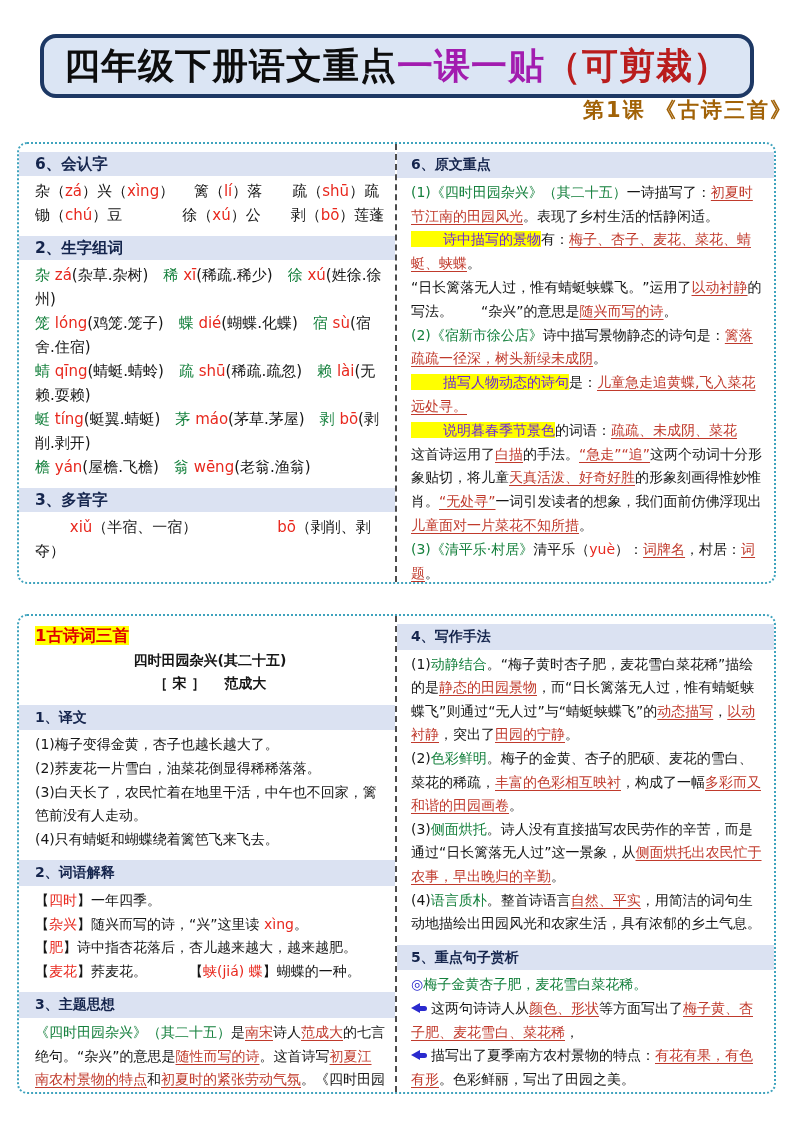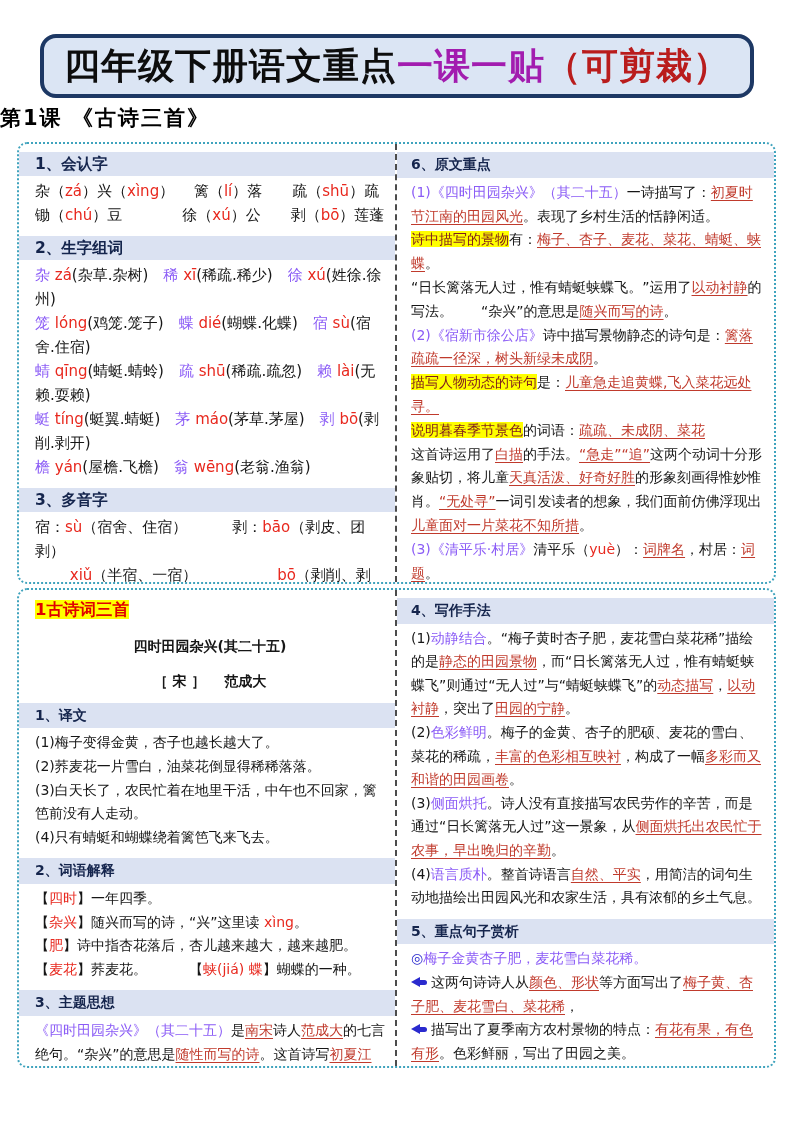--- a/index.html
+++ b/index.html
@@ -10,52 +10,52 @@
     position:absolute;left:40px;top:34px;width:706px;height:56px;
     background:#dbe5f4;border:4px solid #1d3864;border-radius:16px;
     display:flex;align-items:center;justify-content:center;
     font-size:36px;font-weight:bold;letter-spacing:1px;white-space:nowrap;
   }
   .t-black{color:#0d0d0d;}
   .t-red{color:#a21caf;}
   .t-blue{color:#b91c1c;}
 
   .subtitle{
-    position:absolute;left:0;top:104px;width:100%;text-align:left;
-    font-size:21px;font-weight:bold;color:#000000;letter-spacing:2px;
+    position:absolute;left:0;top:96px;width:100%;text-align:right;
+    font-size:21px;font-weight:bold;color:#a16207;letter-spacing:2px;
   }
 
   .box{
     position:absolute;left:17px;width:759px;
     border:2px dotted #3fa3bd;border-radius:10px;
     display:flex;box-sizing:border-box;overflow:hidden;background:#fff;
   }
   .box1{top:142px;height:442px;}
-  .box2{top:588px;height:480px;}
+  .box2{top:614px;height:480px;}
   .col{box-sizing:border-box;overflow:hidden;}
   .col-left{width:377px;padding:8px 10px 8px 16px;}
   .col-right{width:380px;padding:8px 12px 8px 14px;border-left:2px dashed #4c4c4c;}
 
   .blk{font-size:15px;line-height:24px;word-break:break-all;}
   .box1 .col-right .blk{font-size:14px;line-height:23.8px;}
   .box2 .blk{font-size:14px;line-height:23.6px;}
 
   .b-h{
     background:#dbe2f2;color:#15254d;font-weight:bold;font-size:15.5px;
     margin:9px -10px 3px -16px;padding:1px 10px 1px 16px;line-height:22px;
   }
   .col-right .b-h{margin:9px -12px 3px -14px;padding:1px 12px 1px 14px;}
   .blk.b-h:first-child{margin-top:0;}
-  .b-c{text-align:center;font-weight:bold;font-size:16.5px;line-height:27px;margin-top:12px;}
+  .b-c{text-align:center;font-weight:bold;font-size:16.5px;line-height:27px;}
 
   .s-k{color:inherit;}
   .s-r{color:#e8281e;}
-  .s-b{color:#8b5cf6;text-align:center;}
+  .s-b{color:#15803d;text-align:center;}
   .s-ru{color:#c03a2c;text-decoration:underline;text-decoration-color:#c03a2c;text-underline-offset:3px;}
-  .s-hl{background:#ffff00;color:#7f1d1d;}
+  .s-hl{background:#ffff00;color:#6d28d9;padding-left:32px;}
   .s-rhl{background:#ffff00;color:#e00000;font-weight:bold;font-size:16.5px;}
   .s-bo{color:#2a2ace;font-weight:bold;}
 
   .icon-arrow{display:inline-block;width:17px;height:11px;position:relative;margin-right:3px;vertical-align:-1px;}
   .icon-arrow::before{content:"";position:absolute;left:0;top:0;
     border-top:5.5px solid transparent;border-bottom:5.5px solid transparent;border-right:9px solid #2a2ace;}
   .icon-arrow::after{content:"";position:absolute;left:8px;top:3px;width:8px;height:5px;background:#2a2ace;border-radius:0 3px 3px 0;}
 </style>
 </head>
 <body>
@@ -65,31 +65,30 @@
   <div class="title-banner">
     <span class="t-black">四年级下册语文重点</span>
     <span class="t-red">一课一贴</span>
     <span class="t-blue">（可剪裁）</span>
   </div>
 
   <div class="subtitle">第1课 《古诗三首》</div>
 
   <div class="box box1">
     <div class="col col-left">
-        <div class="blk b-h"><span class="s-k">1、会认字</span></div>
+        <div class="blk b-h"><span class="s-k">6、会认字</span></div>
         <div class="blk b-p"><span class="s-k">杂（</span><span class="s-r">zá</span><span class="s-k">）兴（</span><span class="s-r">xìng</span><span class="s-k">）　 篱（</span><span class="s-r">lí</span><span class="s-k">）落　　疏（</span><span class="s-r">shū</span><span class="s-k">）疏</span></div>
         <div class="blk b-p"><span class="s-k">锄（</span><span class="s-r">chú</span><span class="s-k">）豆　　　　徐（</span><span class="s-r">xú</span><span class="s-k">）公　　剥（</span><span class="s-r">bō</span><span class="s-k">）莲蓬</span></div>
         <div class="blk b-h"><span class="s-k">2、生字组词</span></div>
         <div class="blk b-p"><span class="s-b">杂 </span><span class="s-r">zá</span><span class="s-k">(杂草.杂树)　</span><span class="s-b">稀 </span><span class="s-r">xī</span><span class="s-k">(稀疏.稀少)　</span><span class="s-b">徐 </span><span class="s-r">xú</span><span class="s-k">(姓徐.徐州)</span></div>
         <div class="blk b-p"><span class="s-b">笼 </span><span class="s-r">lóng</span><span class="s-k">(鸡笼.笼子)　</span><span class="s-b">蝶 </span><span class="s-r">dié</span><span class="s-k">(蝴蝶.化蝶)　</span><span class="s-b">宿 </span><span class="s-r">sù</span><span class="s-k">(宿舍.住宿)</span></div>
         <div class="blk b-p"><span class="s-b">蜻 </span><span class="s-r">qīng</span><span class="s-k">(蜻蜓.蜻蛉)　</span><span class="s-b">疏 </span><span class="s-r">shū</span><span class="s-k">(稀疏.疏忽)　</span><span class="s-b">赖 </span><span class="s-r">lài</span><span class="s-k">(无赖.耍赖)</span></div>
         <div class="blk b-p"><span class="s-b">蜓 </span><span class="s-r">tíng</span><span class="s-k">(蜓翼.蜻蜓)　</span><span class="s-b">茅 </span><span class="s-r">máo</span><span class="s-k">(茅草.茅屋)　</span><span class="s-b">剥 </span><span class="s-r">bō</span><span class="s-k">(剥削.剥开)</span></div>
         <div class="blk b-p"><span class="s-b">檐 </span><span class="s-r">yán</span><span class="s-k">(屋檐.飞檐)　</span><span class="s-b">翁 </span><span class="s-r">wēng</span><span class="s-k">(老翁.渔翁)</span></div>
         <div class="blk b-h"><span class="s-k">3、多音字</span></div>
-        <div class="blk b-p"><span class="s-k">宿：</span><span class="s-r">sù</span><span class="s-k">（宿舍、住宿）　　　</span><span class="s-k">剥：</span><span class="s-r">bāo</span><span class="s-k">（剥皮、团剥）</span></div>
         <div class="blk b-p"><span class="s-k">　　 </span><span class="s-r">xiǔ</span><span class="s-k">（半宿、一宿）　　　　　 </span><span class="s-r">bō</span><span class="s-k">（剥削、剥夺）</span></div>
       </div>
     <div class="col col-right">
         <div class="blk b-h"><span class="s-k">6、原文重点</span></div>
         <div class="blk b-p"><span class="s-b">(1)《四时田园杂兴》（其二十五）</span><span class="s-k">一诗描写了：</span><span class="s-ru">初夏时节江南的田园风光</span><span class="s-k">。表现了乡村生活的恬静闲适。</span></div>
         <div class="blk b-p"><span class="s-hl">诗中描写的景物</span><span class="s-k">有：</span><span class="s-ru">梅子、杏子、麦花、菜花、蜻蜓、蛱蝶</span><span class="s-k">。</span></div>
         <div class="blk b-p"><span class="s-k">“日长篱落无人过，惟有蜻蜓蛱蝶飞。”运用了</span><span class="s-ru">以动衬静</span><span class="s-k">的写法。　　“杂兴”的意思是</span><span class="s-ru">随兴而写的诗</span><span class="s-k">。</span></div>
         <div class="blk b-p"><span class="s-b">(2)《宿新市徐公店》</span><span class="s-k">诗中描写景物静态的诗句是：</span><span class="s-ru">篱落疏疏一径深，树头新绿未成阴</span><span class="s-k">。</span></div>
         <div class="blk b-p"><span class="s-hl">描写人物动态的诗句</span><span class="s-k">是：</span><span class="s-ru">儿童急走追黄蝶,飞入菜花远处寻。</span></div>
         <div class="blk b-p"><span class="s-hl">说明暮春季节景色</span><span class="s-k">的词语：</span><span class="s-ru">疏疏、未成阴、菜花</span></div>

